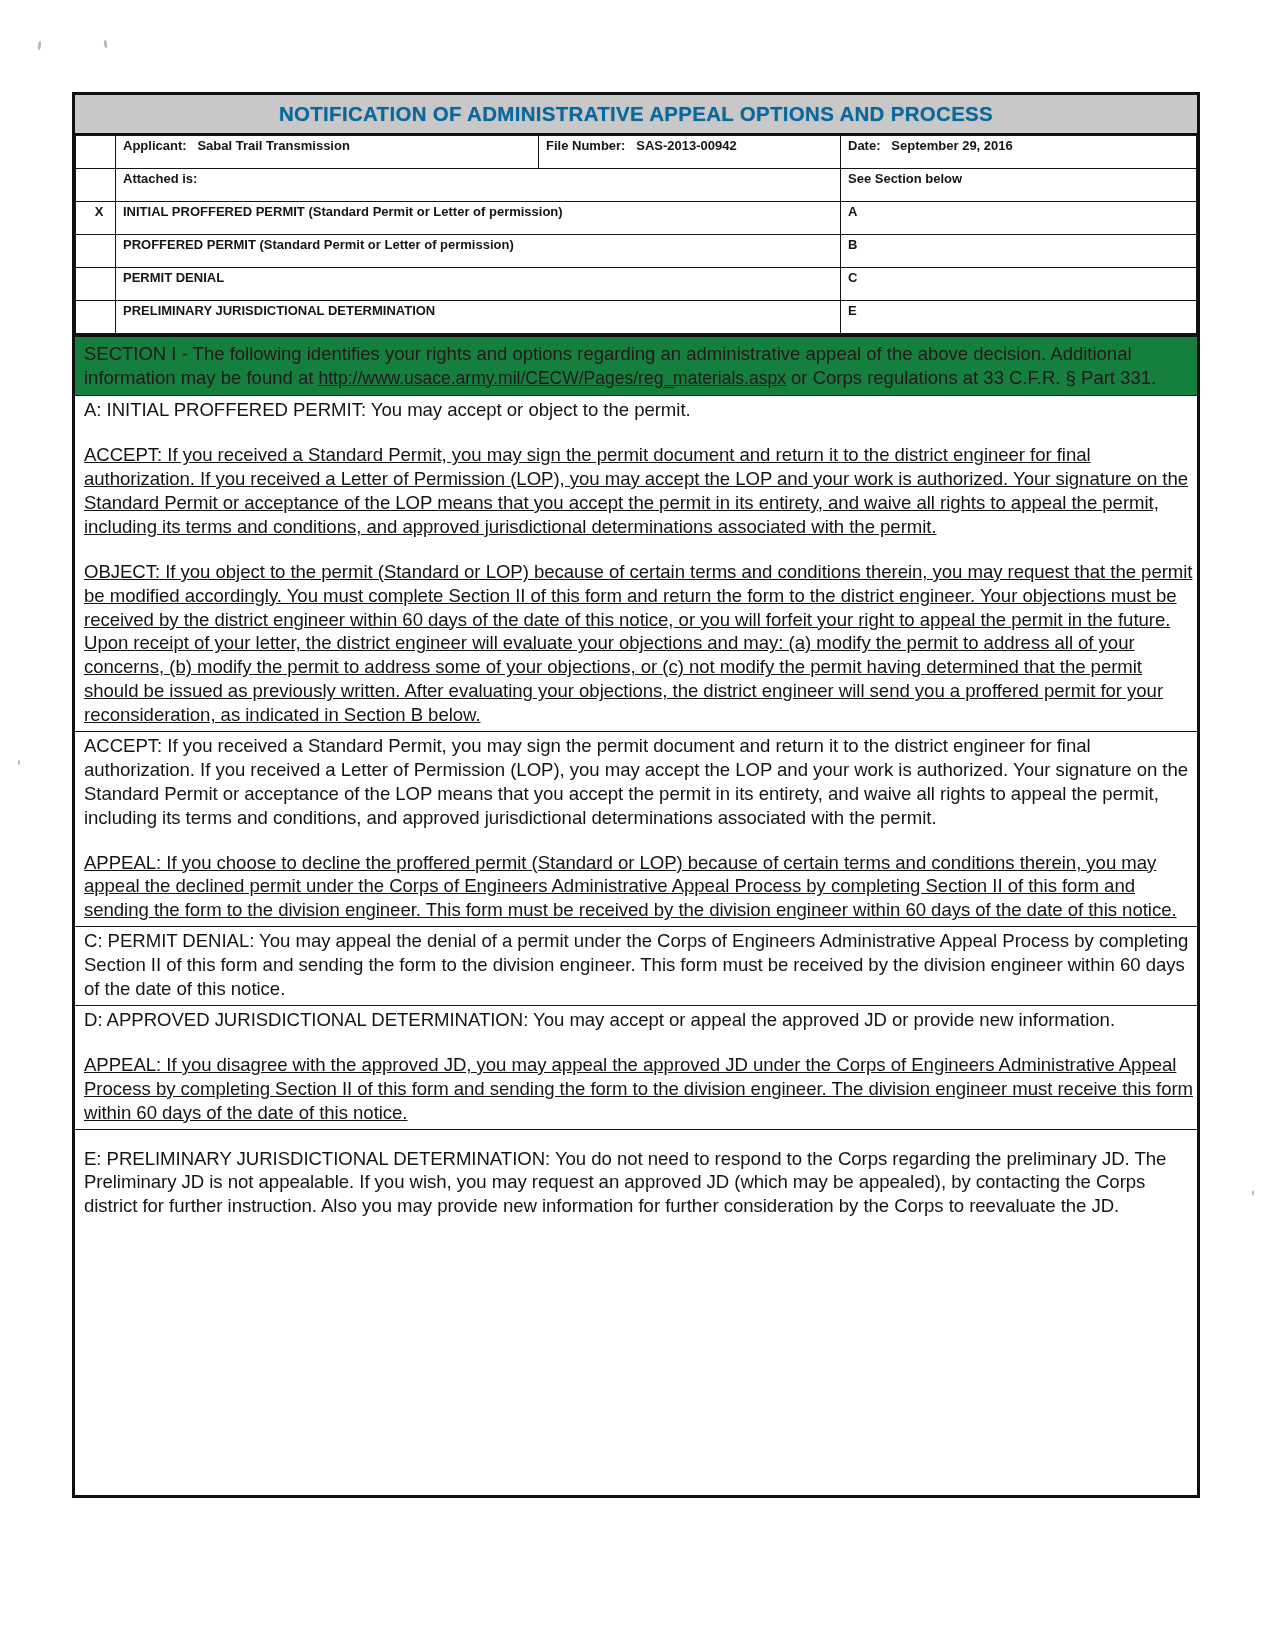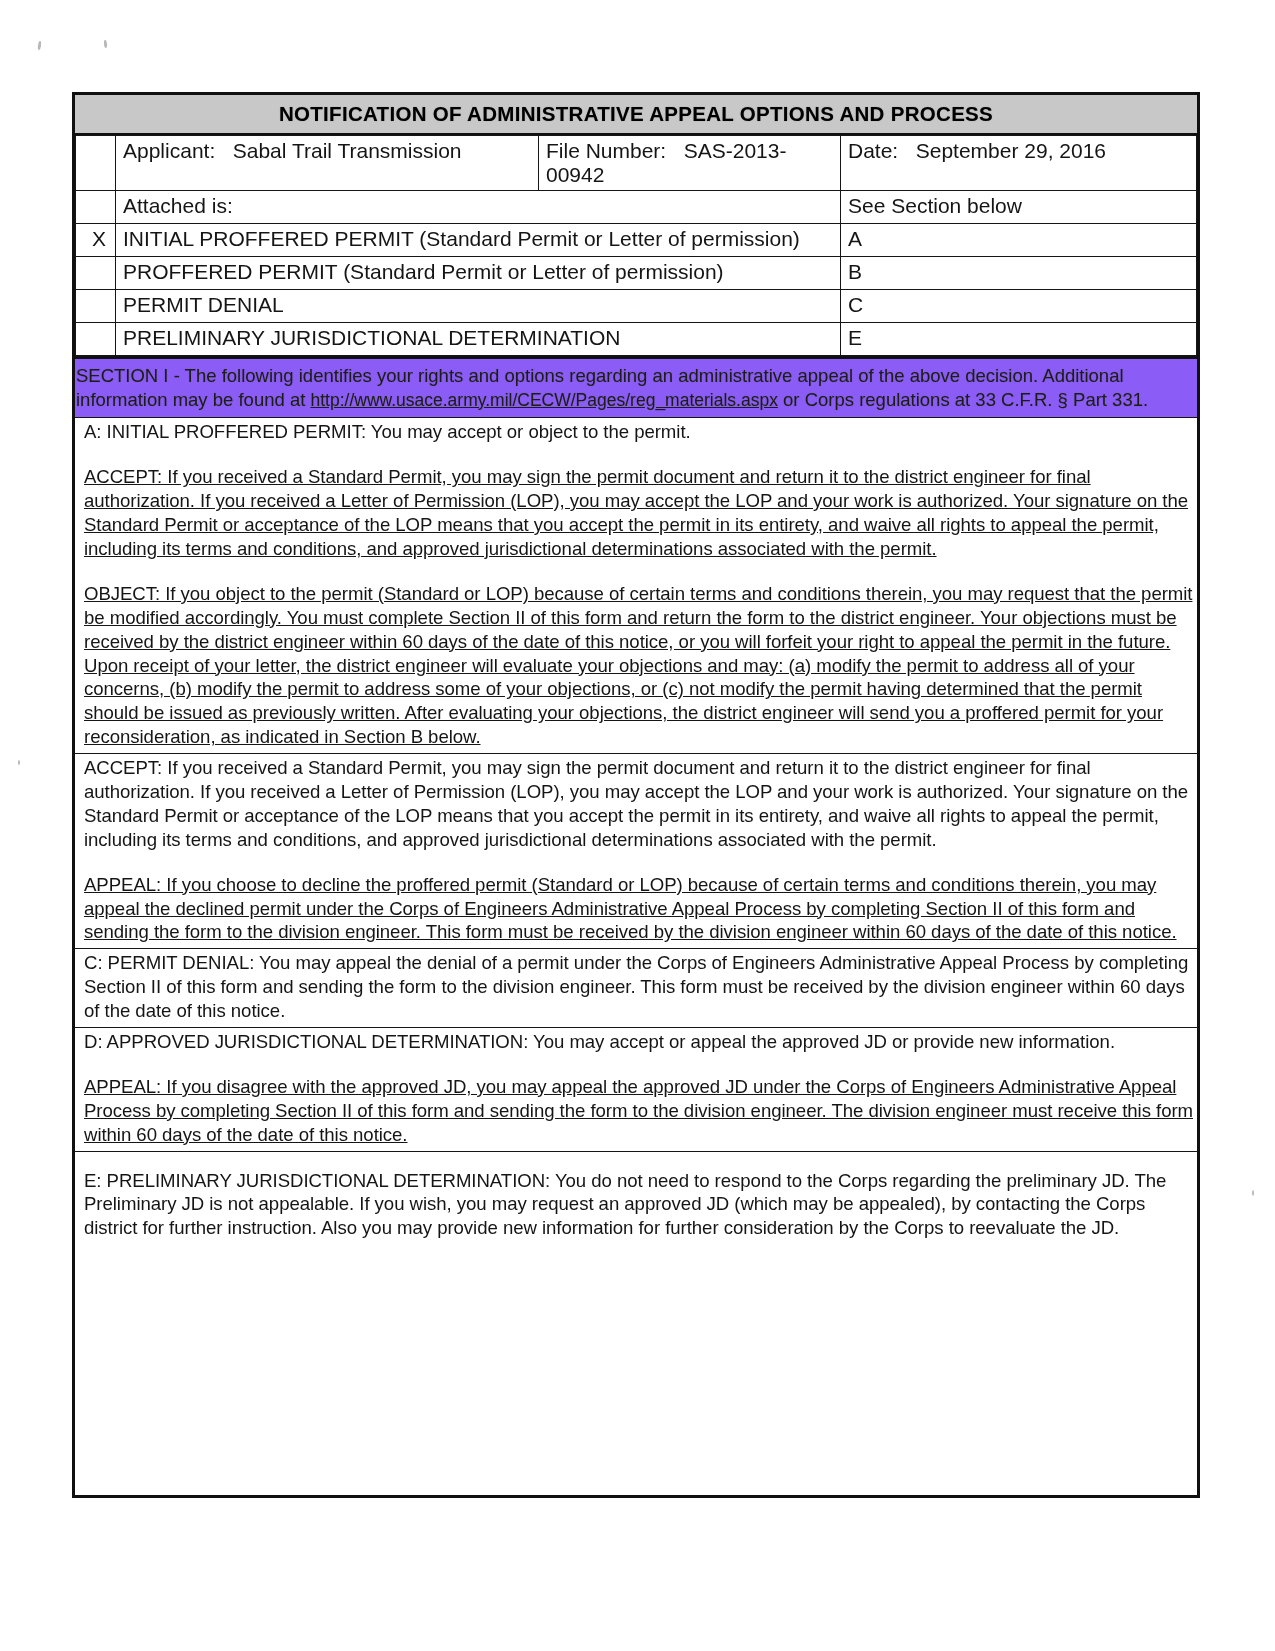--- a/index.html
+++ b/index.html
@@ -45,58 +45,59 @@
     background: #c8c8c8;
     border-bottom: 2px solid #101010;
     padding: 6px 0 7px 0;
     text-align: center;
   }
   .title-line {
     font-size: 20.5px;
     font-weight: bold;
     letter-spacing: 0.3px;
     line-height: 1.22;
-    color: #000000;
+    color: #0369a1;
     text-shadow: 0 0 1px rgba(90,90,90,0.55);
   }
 
   
   table.info {
     width: 100%;
     border-collapse: collapse;
     table-layout: fixed;
   }
   table.info td {
     border: 1px solid #151515;
-    font-size: 21px;
+    font-size: 13px;
     line-height: 1.12;
     padding: 3px 0 4px 7px;
     vertical-align: top;
     height: 25px;
+    font-weight: bold;
   }
   td.col-check {
     width: 32px;
     text-align: center;
     padding-left: 0;
     font-size: 19px;
   }
   td.col-main  { }
   td.col-file  { width: 294px; }
   td.col-date  { width: 348px; border-left: 2px solid #151515; }
   td.col-sect  { width: 348px; border-left: 2px solid #151515; }
   td.no-left   { border-left: none; }
   td.no-right  { border-right: none; }
   td.row-label { padding-left: 10px; }
 
   
   .section-i {
-    background: #8b5cf6;
+    background: #15803d;
     border-top: 3px solid #101010;
     border-bottom: 1px solid #151515;
-    padding: 5px 9px 6px 1px;
+    padding: 5px 9px 6px 9px;
     font-size: 18.5px;
     line-height: 1.28;
     color: #1c1c1c;
     text-shadow: 0 0 1px rgba(95,95,95,0.5);
   }
   .section-i .url {
     text-decoration: underline;
     font-size: 17.5px;
   }
 

